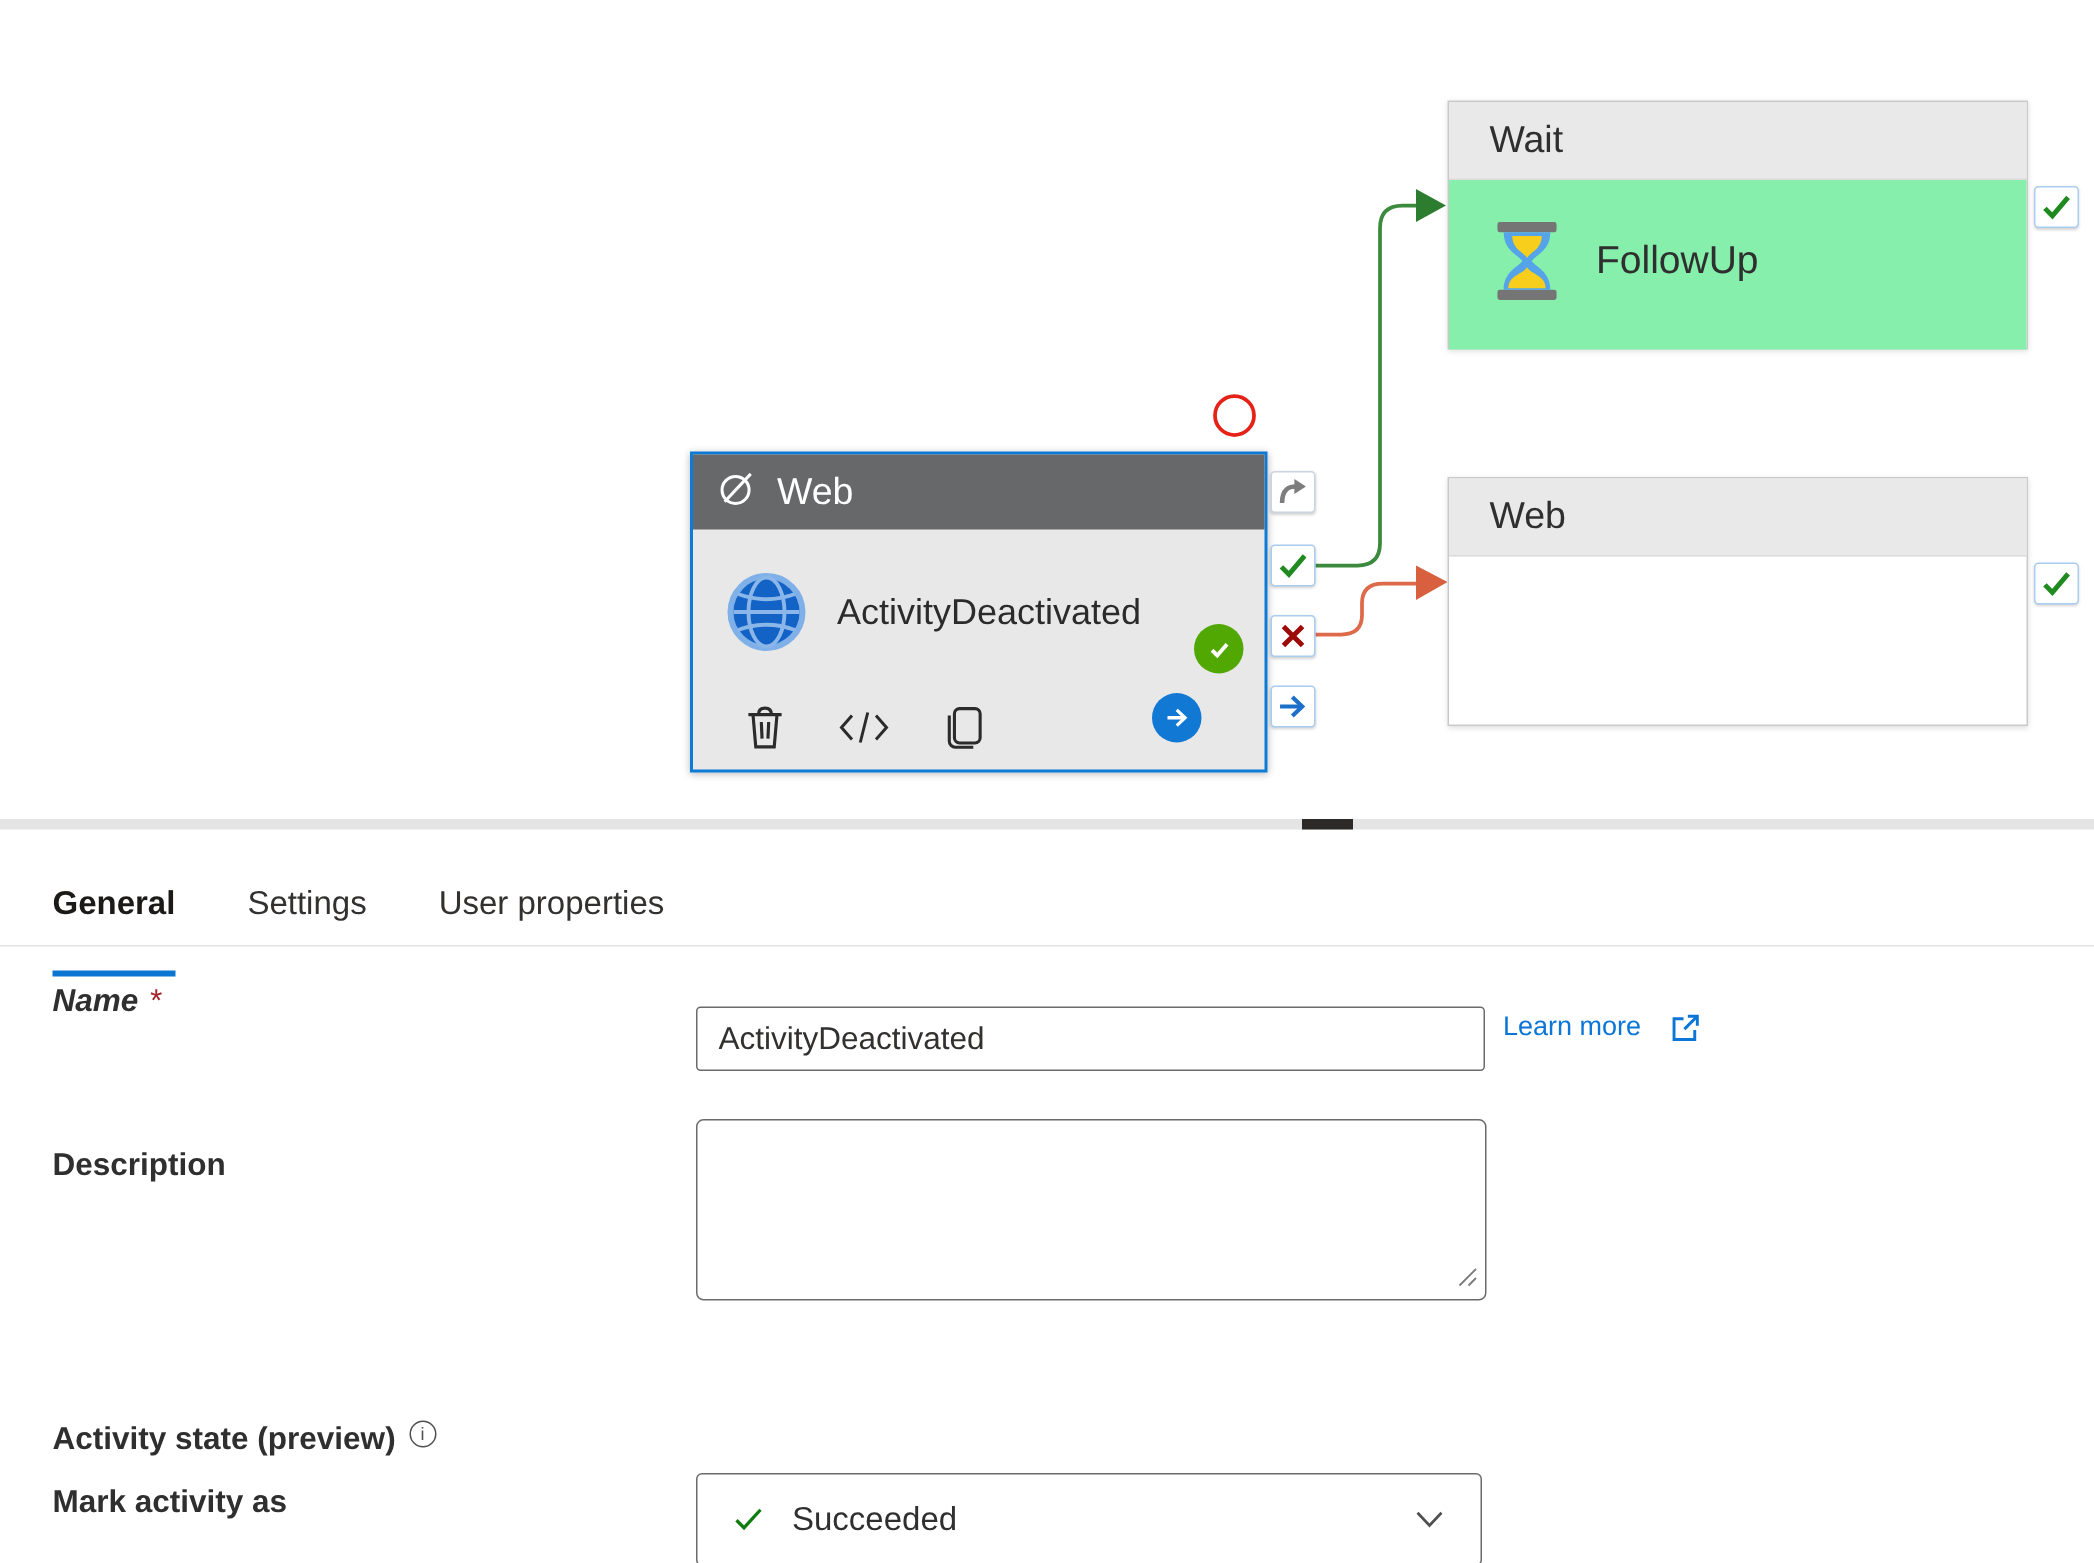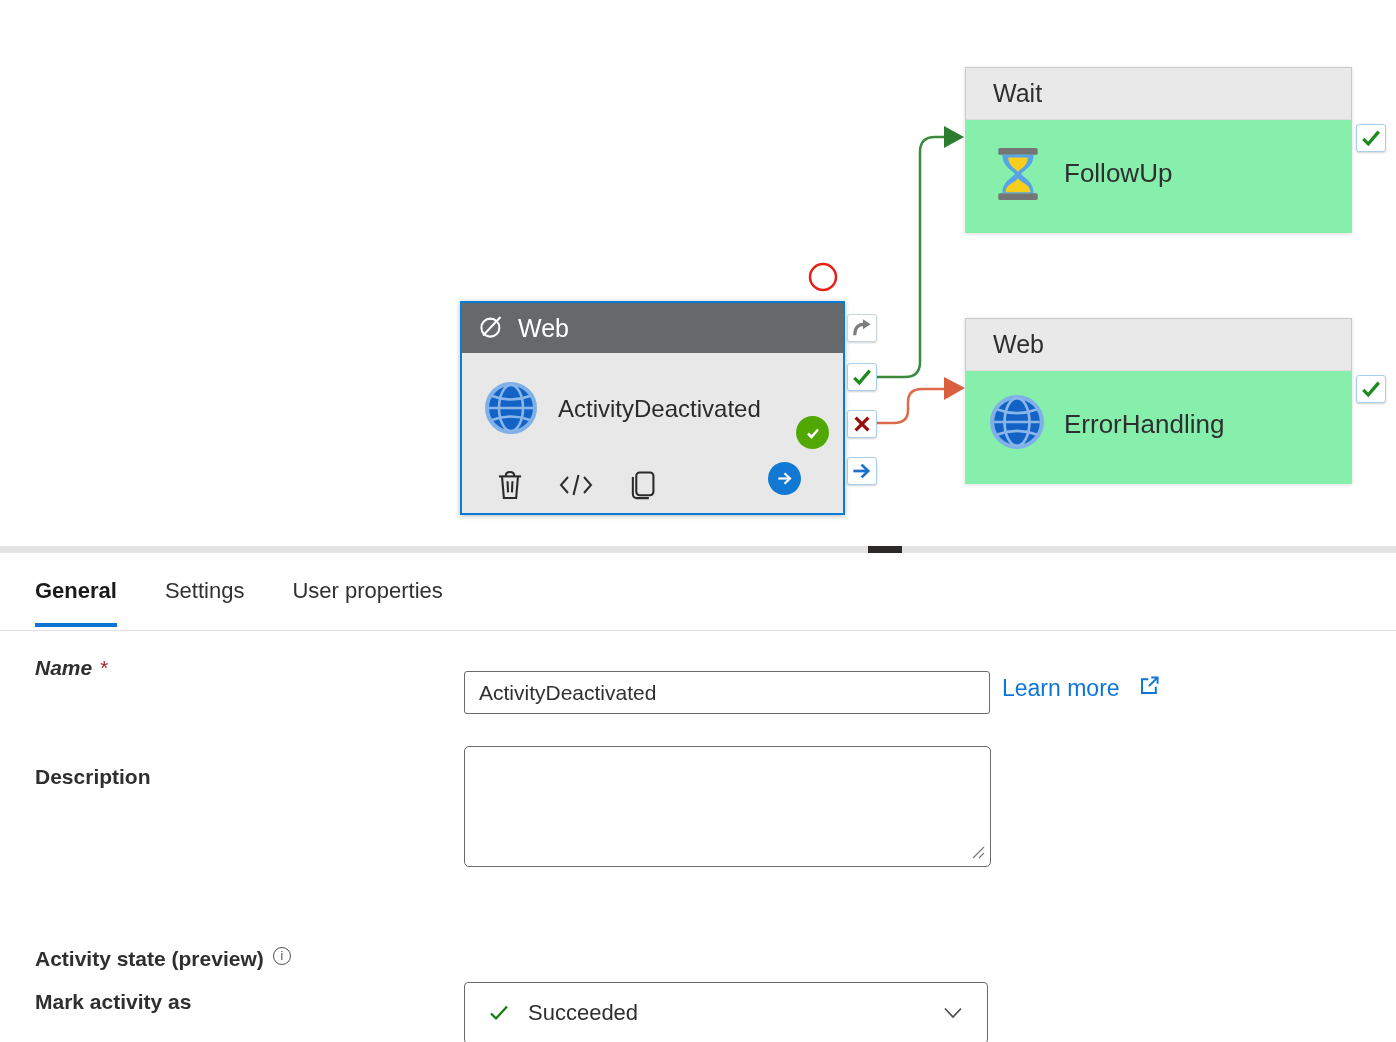--- a/index.html
+++ b/index.html
@@ -35,28 +35,28 @@
   .port { position:absolute; z-index:3; width:30px; height:28px; background:#fff; border:1px solid #a9cdef; border-radius:3px; box-shadow:0 1px 2px rgba(0,0,0,.18); display:flex; align-items:center; justify-content:center; cursor:pointer; }
   .port.skip { border-color:#c9d6e2; }
 
   
   .hscroll-track { position:absolute; left:0; top:546px; width:1396px; height:7px; background:#e4e4e4; z-index:4; }
   .hscroll-thumb { position:absolute; left:868px; top:0; width:34px; height:7px; background:#2b2a29; }
 
   
   .panel-divider { position:absolute; left:0; top:630px; width:1396px; height:1px; background:#e3e3e3; z-index:5; }
   .tabs { position:absolute; left:35px; top:578px; display:flex; gap:48px; z-index:6; }
-  .tab { font-size:22px; color:#323130; padding-bottom:19px; cursor:pointer; }
+  .tab { font-size:22px; color:#323130; padding-bottom:32px; cursor:pointer;margin-top:11px; }
   .tab.active { font-weight:700; color:#1b1a19; border-bottom:4px solid #0c76d2; }
 
   .flabel { position:absolute; left:35px; font-size:21px; font-weight:700; color:#2f2f2f; z-index:6; white-space:nowrap; }
   .req { color:#a4262c; font-weight:400; margin-left:7px; }
 
   .txt-input { position:absolute; left:464px; top:671px; width:526px; height:43px; border:1px solid #6b6b6b; border-radius:3px; font-family:"Liberation Sans",sans-serif; font-size:21px; color:#323130; padding:0 14px; z-index:6; background:#fff; }
-  .learn-more { position:absolute; left:1002px; top:674px; display:flex; align-items:center; gap:18px; color:#0b76d7; font-size:23px; cursor:pointer; z-index:6; }
+  .learn-more { position:absolute; left:1002px; top:674px; display:flex; align-items:flex-start; gap:18px; color:#0b76d7; font-size:18px; cursor:pointer; z-index:6; }
   .txt-area { position:absolute; left:464px; top:746px; width:527px; height:121px; border:1px solid #6b6b6b; border-radius:5px; resize:none; z-index:6; background:#fff; font-family:"Liberation Sans",sans-serif; font-size:20px; padding:8px 12px; }
   .resize-h { position:absolute; left:972px; top:845px; z-index:7; pointer-events:none; }
 
   .info-ic { display:inline-flex; width:18px; height:18px; border:1.5px solid #4f4f4f; border-radius:50%; align-items:center; justify-content:center; font-size:12px; font-weight:400; color:#4f4f4f; margin-left:9px; vertical-align:6px; cursor:pointer; }
   .radio-group { position:absolute; left:462px; top:910px; display:flex; gap:34px; z-index:6; }
   .radio-opt { display:flex; align-items:center; gap:11px; cursor:pointer; }
   .radio-circ { width:31px; height:31px; border-radius:50%; border:2px solid #666; background:#fff; }
   .radio-opt.selected .radio-circ { border:3px solid #0b74d1; display:flex; align-items:center; justify-content:center; }
   .radio-dot { width:15px; height:15px; border-radius:50%; background:#0b74d1; }
   .radio-lbl { font-size:22px; color:#2f2f2f; font-weight:400; }
@@ -177,32 +177,20 @@
     </div>
   </div>
   <div class="port" style="left:1356px; top:124px;">
     <svg width="22" height="20" viewBox="0 0 24 22">
         <path d="M3.5 12 L9 17.5 L20.5 4" fill="none" stroke="#1f8a1f" stroke-width="3.6"></path>
       </svg>
   </div>
 
   <div class="node node-plain node-err">
     <div class="hdr2">Web</div>
-    <div class="body2">
-      <span class="globe" style="left:23px; top:23px;">
-        <svg width="56" height="56" viewBox="0 0 54 54">
-          <circle cx="27" cy="27" r="24" fill="#1263c5" stroke="#7fb0e8" stroke-width="4"></circle>
-          <ellipse cx="27" cy="27" rx="12" ry="23" fill="none" stroke="#8ab6ea" stroke-width="2.6"></ellipse>
-          <line x1="5" y1="27" x2="49" y2="27" stroke="#8ab6ea" stroke-width="2.6"></line>
-          <path d="M8 15 Q27 22 46 15" fill="none" stroke="#8ab6ea" stroke-width="2.6"></path>
-          <path d="M8 39 Q27 32 46 39" fill="none" stroke="#8ab6ea" stroke-width="2.6"></path>
-        </svg>
-      </span>
-      <span class="nm2">ErrorHandling</span>
-    </div>
   </div>
   <div class="port" style="left:1356px; top:375px;">
     <svg width="22" height="20" viewBox="0 0 24 22">
         <path d="M3.5 12 L9 17.5 L20.5 4" fill="none" stroke="#1f8a1f" stroke-width="3.6"></path>
       </svg>
   </div>
 
   <div class="hscroll-track">
     <div class="hscroll-thumb"></div>
   </div>

